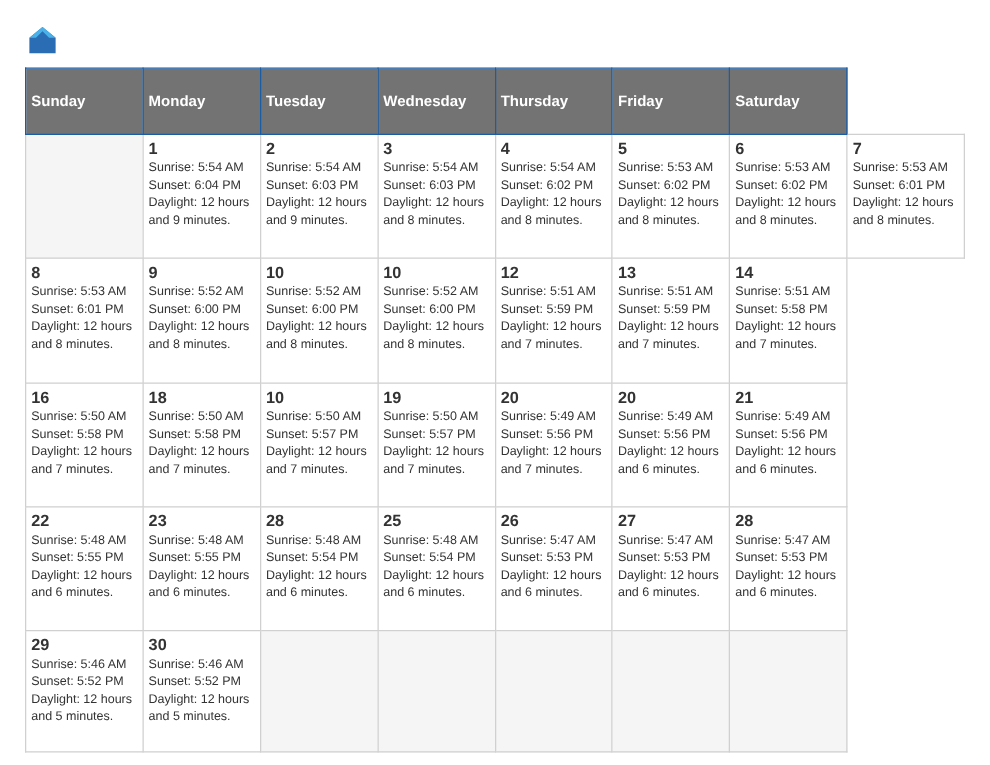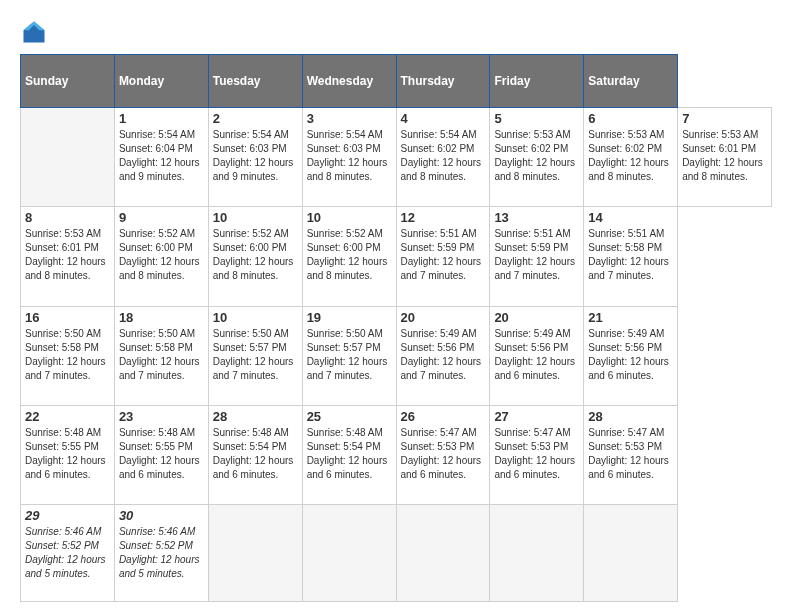--- a/index.html
+++ b/index.html
@@ -76,21 +76,20 @@
       font-size: 9.5px;
       color: #333;
       background: #fff;
       height: 82px;
     }
     .calendar td.empty {
       background: #f5f5f5;
     }
     .calendar tr:last-child td {
       height: 70px;
-      font-style: italic;
     }
     .day-num {
       font-size: 13px;
       font-weight: bold;
       display: block;
       margin-bottom: 2px;
     }
     .day-info {
       font-size: 10px;
       line-height: 1.4;

